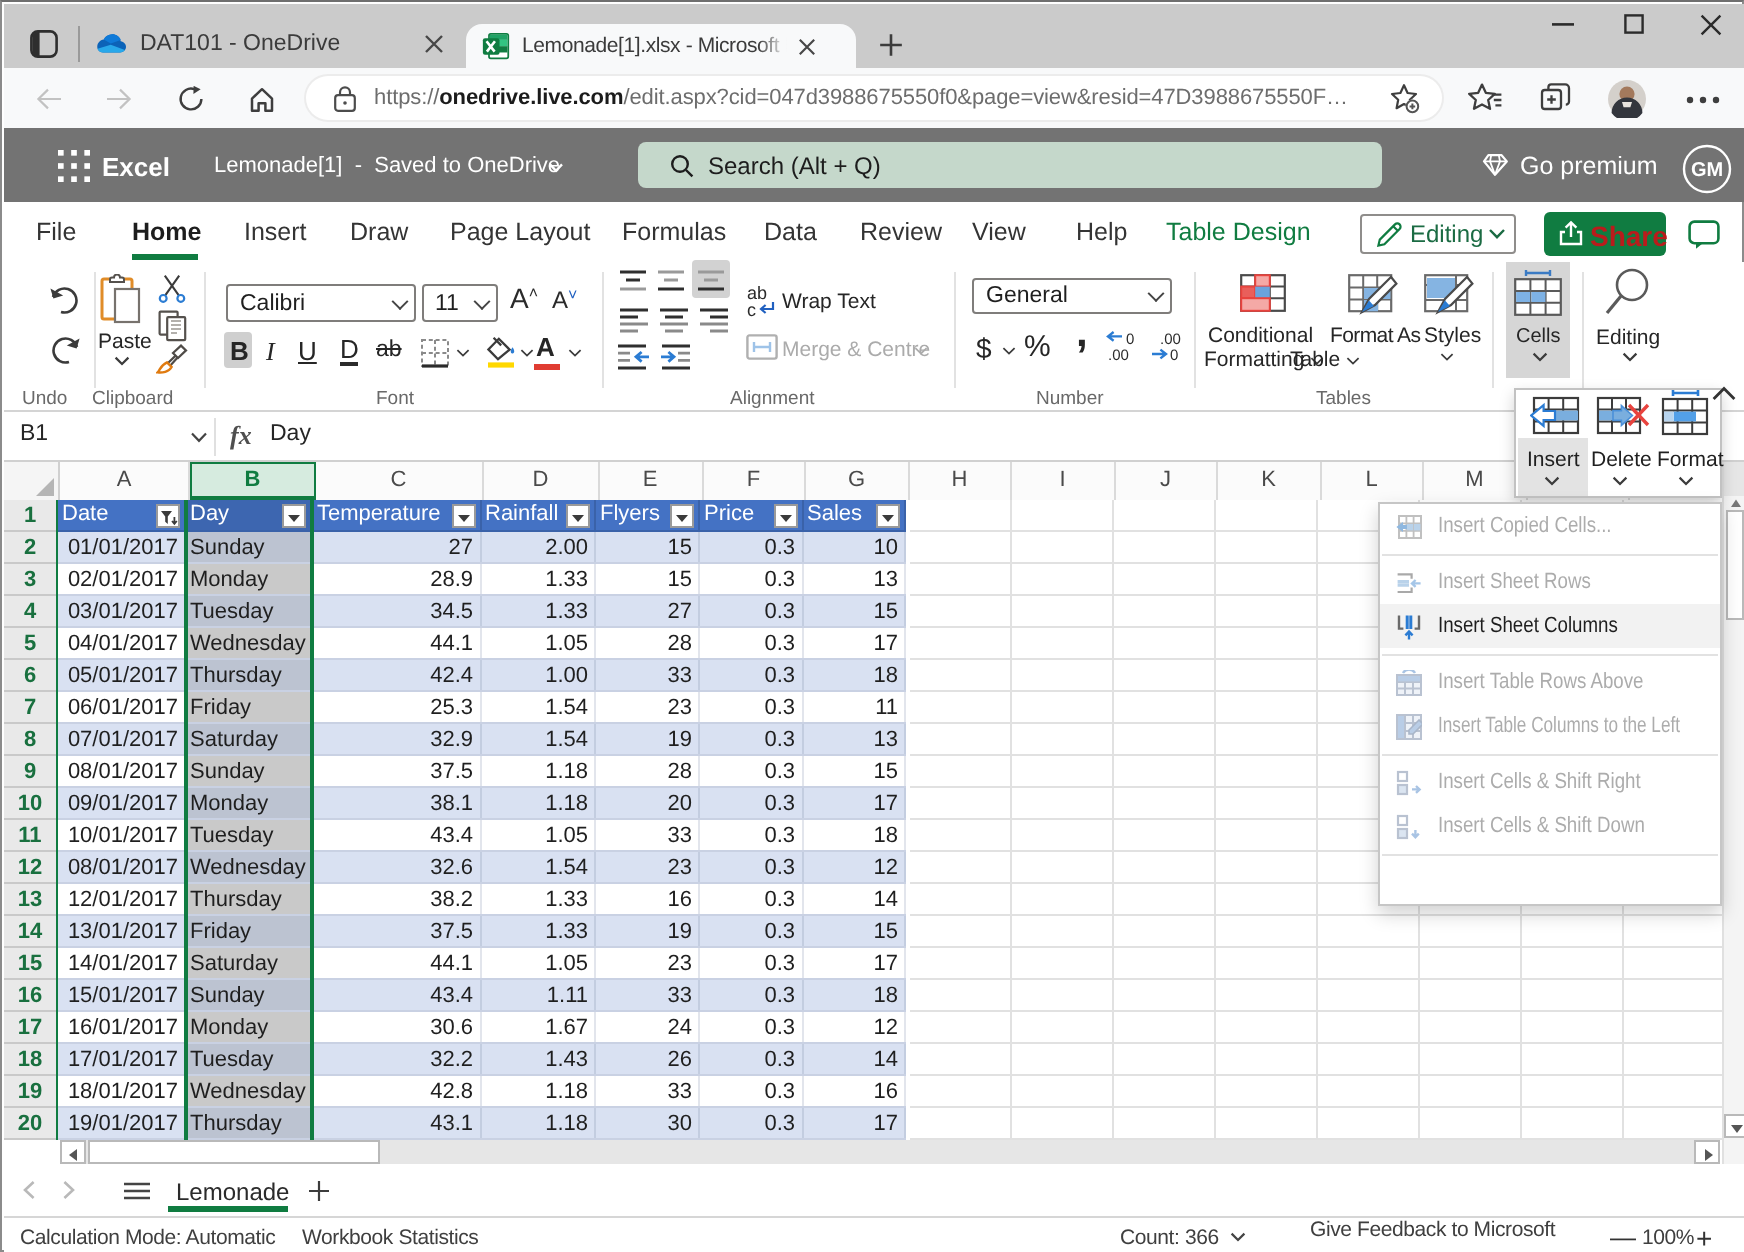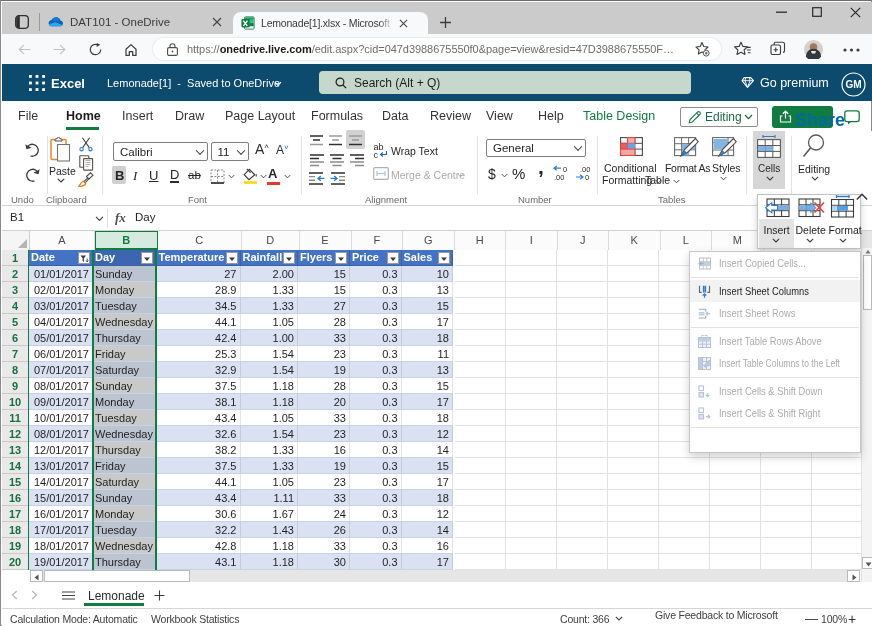--- a/index.html
+++ b/index.html
@@ -14,21 +14,21 @@
 #activetab { position:absolute; left:231px; top:10px; width:195px; height:22px; background:#f8f9fa; border-radius:8px 8px 0 0; }
 .tabtitle { font-size:12px; color:#3b3b3b; white-space:nowrap; }
 
 
 #navbar { position:absolute; left:1px; top:33px; width:870px; height:30px; background:#f8f9fa; }
 #addrpill { position:absolute; left:151px; top:4px; width:568px; height:22px; background:#ffffff; border-radius:11px; box-shadow:0 0 0 1px #ececec; }
 #urltext { position:absolute; left:34px; top:4.5px; font-size:11px; letter-spacing:-0.05px; color:#6d6d6d; white-space:nowrap; }
 #urltext b { color:#1b1b1b; font-weight:bold; }
 
 
-#greenbar { position:absolute; left:1px; top:63px; width:870px; height:37px; background:#0c4a6e; color:#fff; }
+#greenbar { position:absolute; left:1px; top:63px; width:870px; height:37px; background:#737373; color:#fff; }
 #searchbox { position:absolute; left:317px; top:7px; width:372px; height:23px; background:#c5d8cb; border-radius:4px; color:#1d1d1d; font-size:12px; }
 
 
 #ribbontabs { position:absolute; left:1px; top:100px; width:714px; height:30px; background:#fff; font-size:12.5px; color:#343434; }
 .rtab { position:absolute; top:8px; }
 
 
 #ribbon { position:absolute; left:1px; top:130px; width:870px; height:75px; background:#fff; border-bottom:1px solid #d4d4d4; }
 .gsep { position:absolute; top:5px; width:1px; height:58px; background:#e2e2e2; }
 .glabel { position:absolute; top:63px; font-size:9.5px; color:#696969; }
@@ -49,21 +49,21 @@
   background-image:repeating-linear-gradient(to right, transparent 0, transparent 50px, #e1e1e1 50px, #e1e1e1 51px),
                    repeating-linear-gradient(to bottom, transparent 0, transparent 15px, #e1e1e1 15px, #e1e1e1 16px); }
 #tbl { position:absolute; left:27px; top:18.5px; border-collapse:collapse; table-layout:fixed; width:424px; }
 #tbl td { height:16px; font-size:11px; color:#1f1f1f; padding:0 3px 0 2px; overflow:hidden; white-space:nowrap; border-right:1px solid #e2e5ec; border-bottom:1px solid #c9d1e3; }
 #tbl tr.b td { background:#d9e1f2; border-right-color:#c3cde0; }
 #tbl tr.w td { background:#ffffff; }
 #tbl td.r { text-align:right; }
 #tbl tr.b td.sel { background:#bcc3d1; }
 #tbl tr.w td.sel { background:#c9c9c9; }
 #tbl tr.h td.sel, #tbl tr.b td.sel, #tbl tr.w td.sel { border-left:2px solid #107c41; border-right:2px solid #107c41; padding-left:1px; }
-#tbl tr.h td { background:#4472c4; color:#fff; font-weight:bold; border-right-color:#3a62a9; border-bottom-color:#3a62a9; position:relative; }
+#tbl tr.h td { background:#4472c4; color:#fff; font-weight:normal; border-right-color:#3a62a9; border-bottom-color:#3a62a9; position:relative; }
 #tbl tr.h td.sel { background:#3d66b0; }
 .fbtn { position:absolute; right:2px; top:2px; width:12px; height:12px; background:#fff; border:1px solid #9a9a9a; }
 .fbtn svg { margin:2px auto 0; }
 
 
 #hscroll { position:absolute; left:28px; top:338.5px; width:817px; height:12.5px; background:#e6e6e6; }
 #vscroll { position:absolute; left:858.5px; top:-5px; width:12px; height:356px; background:#f4f4f4; border-left:1px solid #e0e0e0; }
 .sbtn { position:absolute; background:#fff; border:1px solid #b9b9b9; }
 
 
@@ -240,21 +240,21 @@
   <div class="abs" style="left:703px;top:9px;color:#1b6b43;font-size:12px">Editing</div>
   <svg class="abs" style="left:742px;top:13px" width="9" height="6" viewBox="0 0 9 6">
         <path d="M1 1 L4.5 4.6 L8 1" stroke="#1b6b43" stroke-width="1.2" fill="none"></path>
       </svg>
 
   <div class="abs" style="left:770px;top:4.5px;width:61px;height:22.5px;background:#107c41;border-radius:3px"></div>
   <svg class="abs" style="left:777px;top:9px" width="13" height="13" viewBox="0 0 13 13">
         <path d="M6.5 8.5 V1.5 M3.8 3.8 L6.5 1.2 L9.2 3.8" fill="none" stroke="#fff" stroke-width="1.2"></path>
         <path d="M3.5 6 H1.5 V12 H11.5 V6 H9.5" fill="none" stroke="#fff" stroke-width="1.2"></path>
       </svg>
-  <div class="abs" style="left:793px;top:9px;color:#0369a1;font-size:18px;font-weight:bold">Share</div>
+  <div class="abs" style="left:793px;top:9px;color:#b91c1c;font-size:14px;font-weight:bold">Share</div>
   <svg class="abs" style="left:842px;top:8.5px" width="16" height="15" viewBox="0 0 16 15">
         <rect x="0.8" y="0.8" width="14.4" height="10.8" rx="2.4" fill="none" stroke="#107c41" stroke-width="1.3"></rect>
         <path d="M4 11.6 v2.8 l3.4-2.8z" fill="#107c41"></path>
       </svg>
 </div>
 
 <div id="ribbon">
 
   <svg class="abs" style="left:23px;top:12px" width="15" height="14" viewBox="0 0 15 14">
         <path d="M1.5 5.5 A6 6 0 1 1 5.5 13" fill="none" stroke="#3b3b3b" stroke-width="1.3"></path>
@@ -853,37 +853,37 @@
     <svg class="mic" viewBox="0 0 13 13">
           <rect x="1.5" y="1" width="11" height="11" fill="#fff" stroke="#c0c0c0" stroke-width="1"></rect>
           <path d="M5.2 1 V12 M8.8 1 V12 M1.5 4.7 H12.5 M1.5 8.4 H12.5" stroke="#c0c0c0" stroke-width="0.9"></path>
           <rect x="5.4" y="5" width="3.2" height="3.2" fill="#b9d2ea"></rect>
           <rect x="9" y="5" width="3.2" height="3.2" fill="#b9d2ea"></rect>
           <path d="M0.2 6.5 L3.5 4 v1.5 h2 v2 h-2 V9 z" fill="#8fb8e0"></path>
         </svg>
     <div class="mtext">Insert Copied Cells...</div>
   </div>
   <div class="msep"></div>
+  <div class="mi">
+    <svg class="mic" viewBox="0 0 13 13">
+          <path d="M0.8 2.2 h7 v2.2" fill="none" stroke="#a9a9a9" stroke-width="1.1"></path>
+          <path d="M0.8 11 h7 v-2.2" fill="none" stroke="#a9a9a9" stroke-width="1.1"></path>
+          <path d="M0.8 5.8 h5.7 M0.8 7.6 h5.7" stroke="#b9d2ea" stroke-width="1.6"></path>
+          <path d="M12.3 6.7 H8.2 M9.8 5 L8 6.7 l1.8 1.7" stroke="#a5c6e8" stroke-width="1.2" fill="none"></path>
+        </svg>
+    <div class="mtext">Insert Sheet Rows</div>
+  </div>
   <div class="mi on" style="background:#f2f2f2">
     <svg class="mic" viewBox="0 0 13 13">
           <path d="M1.5 0.8 v6.5 h2.2" fill="none" stroke="#6a6a6a" stroke-width="1.2"></path>
           <path d="M11.5 0.8 v6.5 h-2.2" fill="none" stroke="#6a6a6a" stroke-width="1.2"></path>
           <path d="M5.6 0.8 v6.7 M7.4 0.8 v6.7" stroke="#2b7cd3" stroke-width="1.5"></path>
           <path d="M6.5 12.7 V9 M4.7 10.7 L6.5 8.8 l1.8 1.9" stroke="#2b7cd3" stroke-width="1.2" fill="none"></path>
         </svg>
     <div class="mtext">Insert Sheet Columns</div>
-  </div>
-  <div class="mi">
-    <svg class="mic" viewBox="0 0 13 13">
-          <path d="M0.8 2.2 h7 v2.2" fill="none" stroke="#a9a9a9" stroke-width="1.1"></path>
-          <path d="M0.8 11 h7 v-2.2" fill="none" stroke="#a9a9a9" stroke-width="1.1"></path>
-          <path d="M0.8 5.8 h5.7 M0.8 7.6 h5.7" stroke="#b9d2ea" stroke-width="1.6"></path>
-          <path d="M12.3 6.7 H8.2 M9.8 5 L8 6.7 l1.8 1.7" stroke="#a5c6e8" stroke-width="1.2" fill="none"></path>
-        </svg>
-    <div class="mtext">Insert Sheet Rows</div>
   </div>
   <div class="msep"></div>
   <div class="mi">
     <svg class="mic" viewBox="0 0 13 13">
           <rect x="0.5" y="2.5" width="12" height="10" fill="#eef2f8" stroke="#b9c2d1" stroke-width="1"></rect>
           <path d="M0.5 6 H12.5 M0.5 9.2 H12.5 M4.5 2.5 V12.5 M8.5 2.5 V12.5" stroke="#b9c2d1" stroke-width="1"></path>
           <rect x="1" y="3" width="11" height="2.7" fill="#b9cde6"></rect>
           <path d="M3.5 1.5 a3.5 3.5 0 0 1 6 0" fill="none" stroke="#a9c4e4" stroke-width="1.2"></path>
         </svg>
     <div class="mtext">Insert Table Rows Above</div>
@@ -895,28 +895,28 @@
           <rect x="1" y="1" width="3" height="11" fill="#b9cde6"></rect>
           <path d="M11.5 3 L6.5 8 v2 h2 l5-5z" fill="#b9cde6" stroke="#a9b6c9" stroke-width="0.8"></path>
         </svg>
     <div class="mtext" style="transform:translateY(-50%) scaleX(0.78)">Insert Table Columns to the Left</div>
   </div>
   <div class="msep"></div>
   <div class="mi">
     <svg class="mic" viewBox="0 0 13 13">
           <rect x="1" y="1" width="4.5" height="4.5" fill="none" stroke="#b9c2d1" stroke-width="1.1"></rect>
           <rect x="1" y="7.5" width="4.5" height="4.5" fill="#dbe5f1" stroke="#b9c2d1" stroke-width="1.1"></rect>
-          <path d="M9.7 8 v3.5 M8 9.8 l1.7 1.8 1.7-1.8" stroke="#a9c4e4" stroke-width="1.2" fill="none"></path>
-        </svg>
-    <div class="mtext">Insert Cells &amp; Shift Down</div>
+          <path d="M8 9.7 h3.5 M10 8 l1.8 1.7 -1.8 1.7" stroke="#a9c4e4" stroke-width="1.2" fill="none"></path>
+        </svg>
+    <div class="mtext">Insert Cells &amp; Shift Right</div>
   </div>
   <div class="mi">
     <svg class="mic" viewBox="0 0 13 13">
           <rect x="1" y="1" width="4.5" height="4.5" fill="none" stroke="#b9c2d1" stroke-width="1.1"></rect>
           <rect x="1" y="7.5" width="4.5" height="4.5" fill="#dbe5f1" stroke="#b9c2d1" stroke-width="1.1"></rect>
-          <path d="M8 9.7 h3.5 M10 8 l1.8 1.7 -1.8 1.7" stroke="#a9c4e4" stroke-width="1.2" fill="none"></path>
-        </svg>
-    <div class="mtext">Insert Cells &amp; Shift Right</div>
+          <path d="M9.7 8 v3.5 M8 9.8 l1.7 1.8 1.7-1.8" stroke="#a9c4e4" stroke-width="1.2" fill="none"></path>
+        </svg>
+    <div class="mtext">Insert Cells &amp; Shift Down</div>
   </div>
   <div class="msep"></div>
 </div>
 
 </div>
 
 </body></html>

